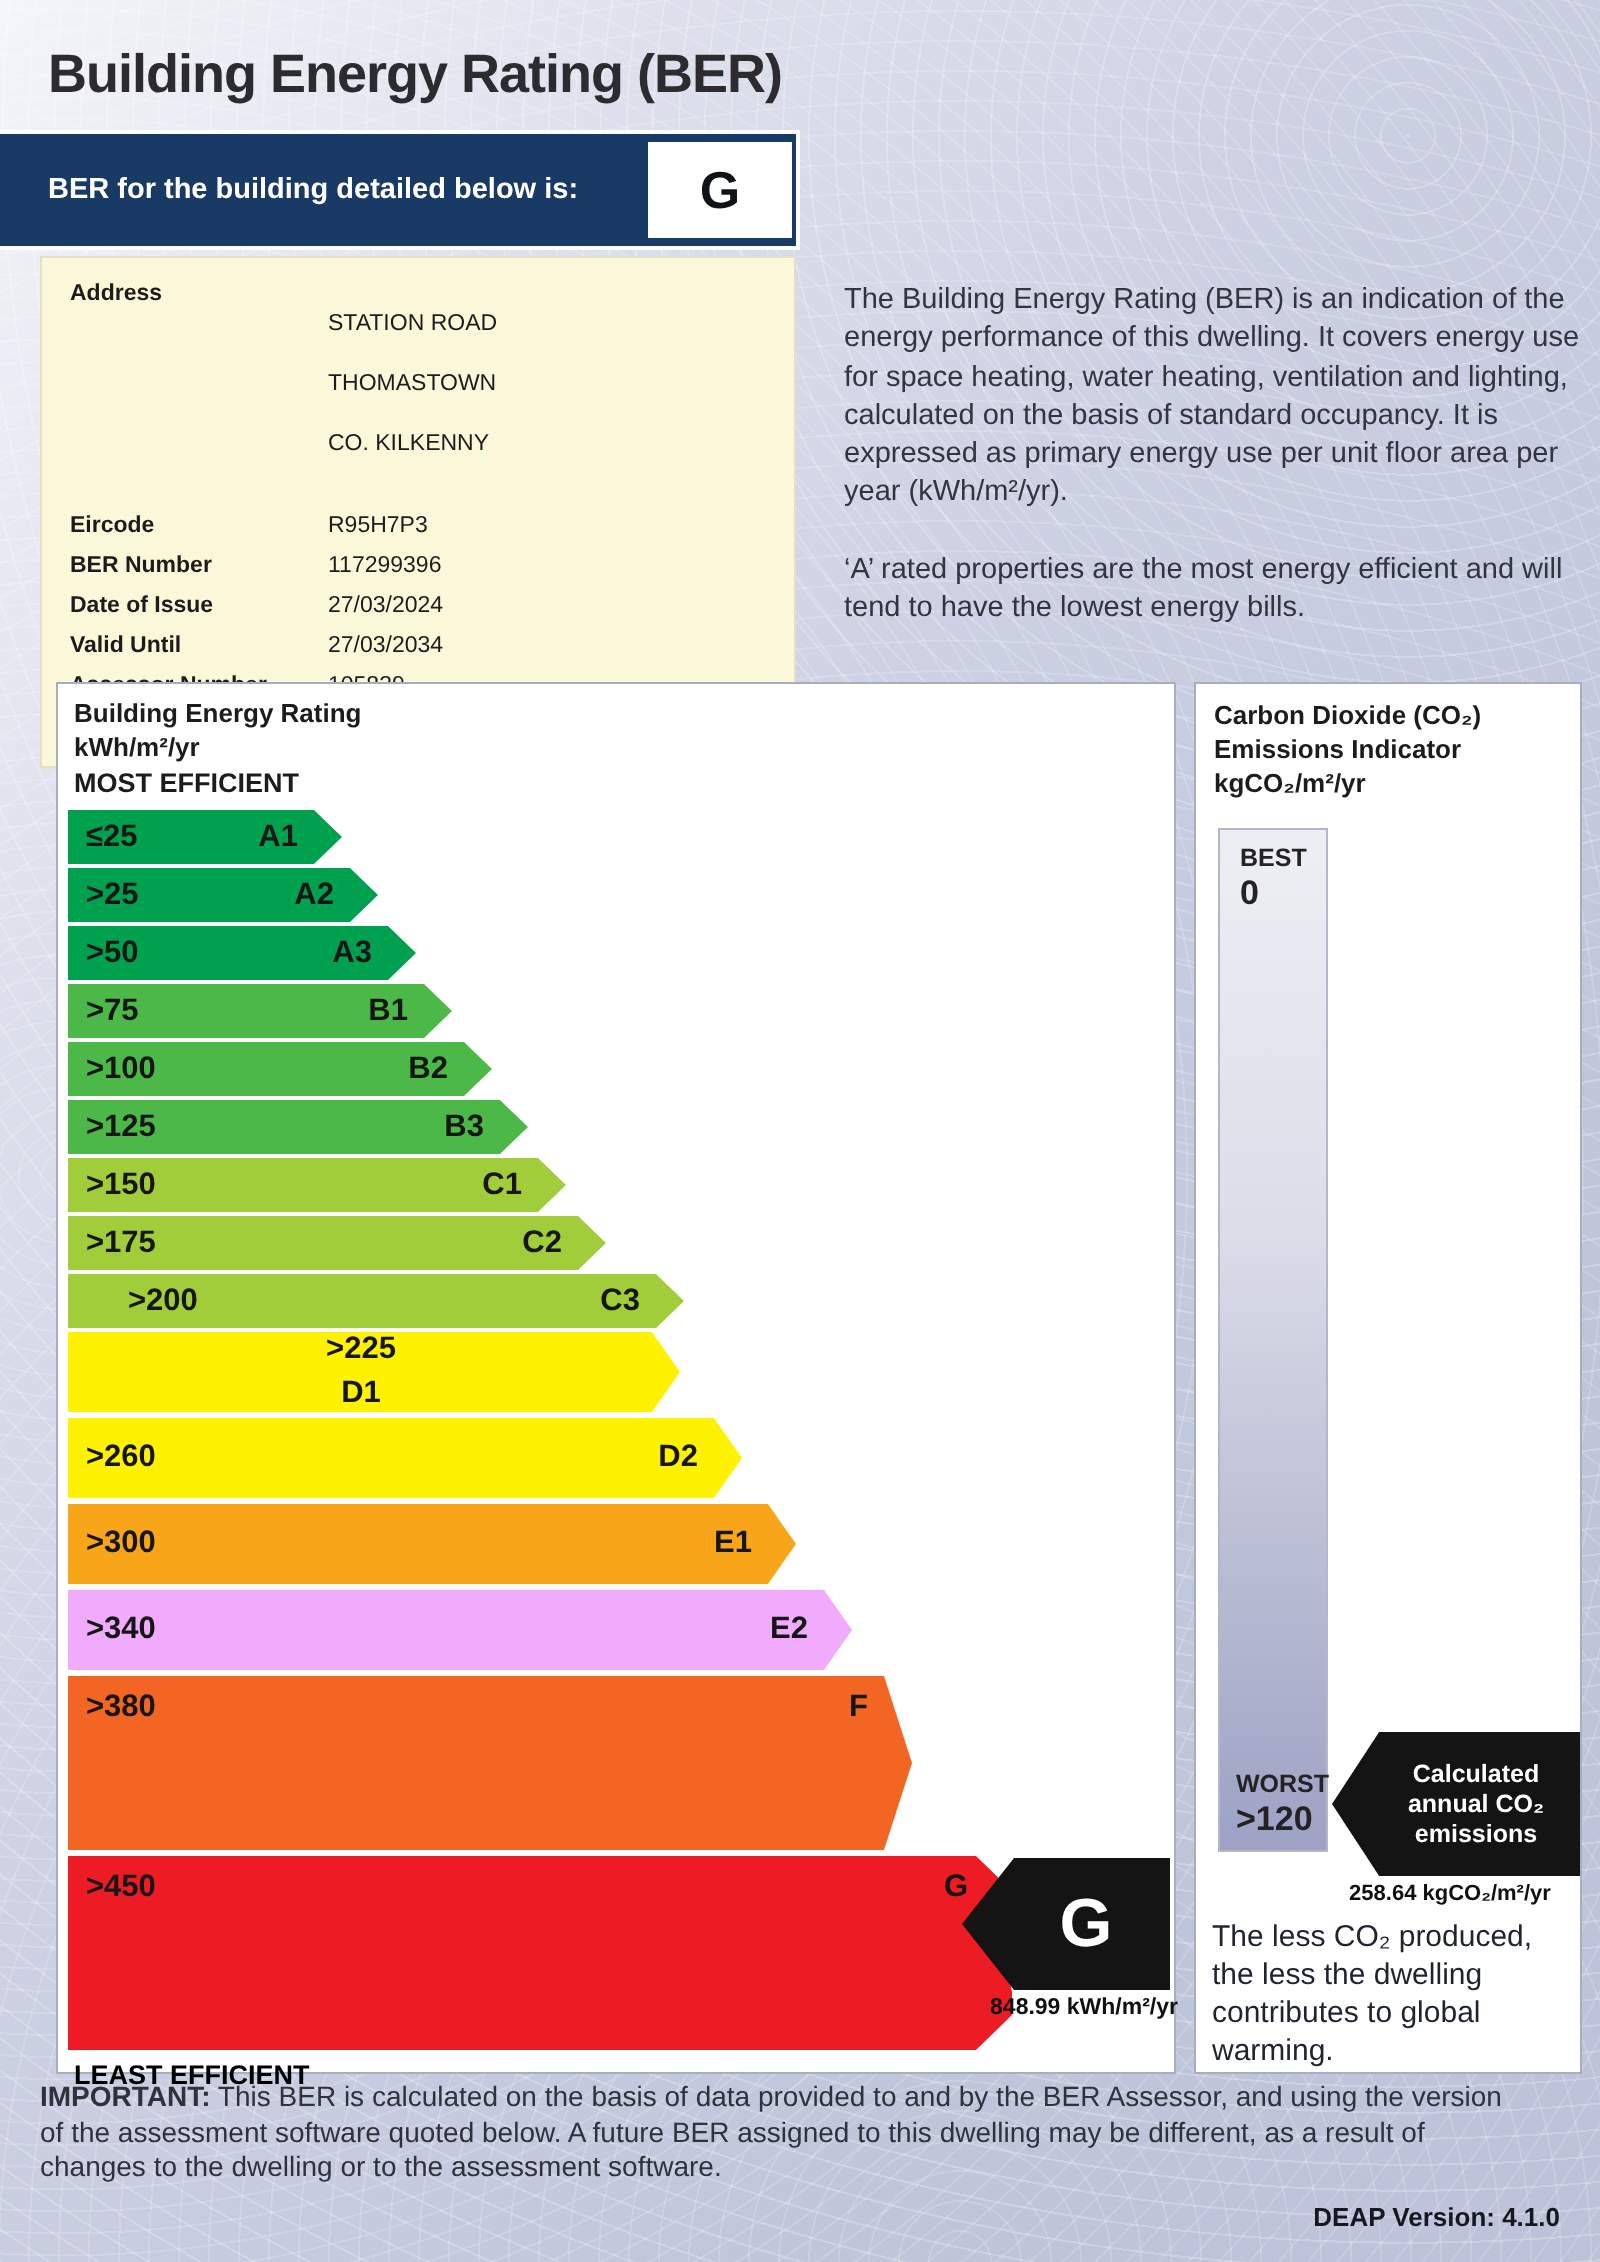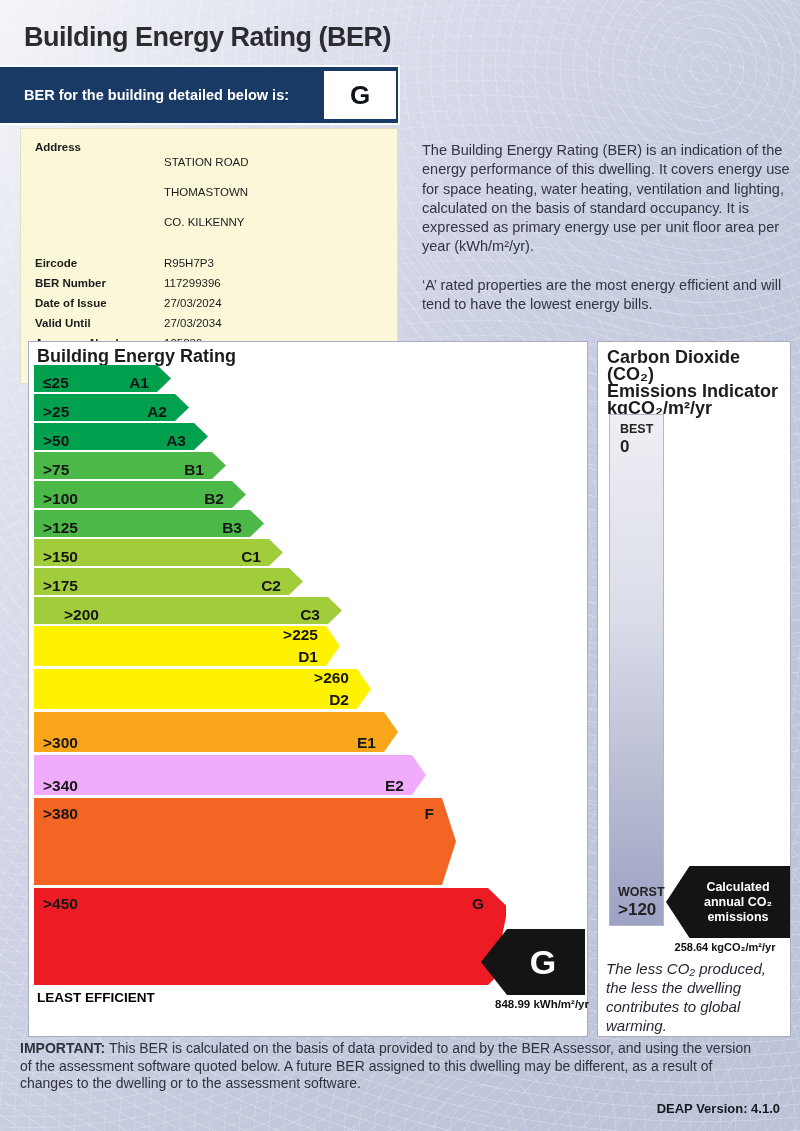--- a/index.html
+++ b/index.html
@@ -35,27 +35,27 @@
   
   #intro{left:422px;top:141px;width:370px;color:#30353f;font-size:14.5px;line-height:19.3px;}
   #intro p{margin:0;}
   #intro p + p{margin-top:19px;}
 
   
   .panel{background:#fff;border:1px solid #a8aec2;}
   #ber-panel{left:28px;top:341px;width:560px;height:696px;padding:6px 0 0 8px;}
   #co2-panel{left:597px;top:341px;width:194px;height:696px;padding:7px 0 0 9px;}
 
-  .panel-title{font-size:18px;font-weight:bold;line-height:17px;color:#1c1c1c;}
+  .panel-title{font-size:13px;font-weight:bold;line-height:17px;color:#1c1c1c;}
   #most-label{font-size:13.5px;font-weight:bold;color:#1c1c1c;margin:2px 0 6px;}
   #least-label{font-size:13.5px;font-weight:bold;color:#000000;margin-top:5px;}
 
   
   #bands{margin-left:-3px;}
-  .band{position:relative;display:flex;justify-content:space-between;align-items:flex-end;
+  .band{position:relative;display:flex;justify-content:space-between;align-items:center;
     padding:0 22px 0 9px;margin-bottom:2px;
     clip-path:polygon(0 0, calc(100% - 14px) 0, 100% 50%, calc(100% - 14px) 100%, 0 100%);}
   .band span{font-size:15.5px;font-weight:bold;color:#161616;}
   .h-s{height:27px;}
   .h-m{height:40px;margin-bottom:3px;}
   .h-f{height:80px;margin-bottom:3px;align-items:flex-start;padding-top:7px;}
   .h-g{height:90px;align-items:flex-start;padding-top:7px;
     clip-path:polygon(0 0, calc(100% - 18px) 0, 100% 18%, 100% 30%, calc(100% - 4px) 50%, 100% 70%, 100% 82%, calc(100% - 18px) 100%, 0 100%);}
 
   
@@ -70,21 +70,21 @@
     background:linear-gradient(to bottom,#eeeff4 0%,#dadce8 40%,#b6bad1 75%,#9da1c4 100%);}
   #co2-best{position:absolute;left:10px;top:7px;color:#232323;}
   #co2-best .lab, #co2-worst .lab{font-size:12.5px;font-weight:bold;display:block;}
   #co2-best .val, #co2-worst .val{font-size:17px;font-weight:bold;display:block;margin-top:1px;}
   #co2-worst{position:absolute;left:8px;bottom:5px;color:#232323;}
   #co2-arrow{left:68px;top:524px;width:124px;height:72px;background:#141414;
     clip-path:polygon(0 50%, 19% 0, 100% 0, 100% 100%, 19% 100%);
     display:flex;flex-direction:column;align-items:center;justify-content:center;padding-left:20px;}
   #co2-arrow span{color:#fff;font-size:12.5px;font-weight:bold;line-height:15px;}
   #co2-value{left:62px;top:599px;width:130px;text-align:center;font-size:11px;font-weight:bold;color:#101010;}
-  #co2-note{left:8px;top:617px;width:180px;font-size:15px;line-height:19px;color:#1f2430;font-style:italic;}
+  #co2-note{left:8px;top:617px;width:180px;font-size:15px;line-height:19px;color:#1f2430;}
 
   
   #important{left:20px;top:1040px;width:744px;font-size:14px;line-height:17.6px;color:#2e323d;}
   #important b{font-weight:bold;}
   #deap{right:20px;top:1101px;font-size:13px;font-weight:bold;color:#15181f;}
 </style>
 </head>
 <body>
 
 <div id="page">
@@ -134,20 +134,22 @@
     </div>
   </div>
 
   <div class="abs" id="intro">
     <p>The Building Energy Rating (BER) is an indication of the energy performance of this dwelling.  It covers energy use for space heating, water heating, ventilation and lighting, calculated on the basis of standard occupancy. It is expressed as primary energy use per unit floor area per year (kWh/m²/yr).</p>
     <p>‘A’ rated properties are the most energy efficient and will tend to have the lowest energy bills.</p>
   </div>
 
   <div class="abs panel" id="ber-panel">
     <div class="panel-title">Building Energy Rating</div>
+    <div class="panel-title">kWh/m²/yr</div>
+    <div id="most-label">MOST EFFICIENT</div>
 
     <div id="bands">
       <div class="band h-s" style="width: 106px; background: rgb(0, 161, 78);">
           <span>≤25</span>
           <span>A1</span>
         </div>
       <div class="band h-s" style="width: 124px; background: rgb(0, 161, 78);">
           <span>&gt;25</span>
           <span>A2</span>
         </div>
@@ -176,21 +178,21 @@
           <span>C2</span>
         </div>
       <div class="band h-s" style="width: 256px; background: rgb(162, 205, 58); padding-left: 30px;">
           <span>&gt;200</span>
           <span>C3</span>
         </div>
       <div class="band h-m" style="width: 275px; background: rgb(255, 242, 0); flex-direction: column;">
           <span>&gt;225</span>
           <span>D1</span>
         </div>
-      <div class="band h-m" style="width: 306px; background: rgb(255, 242, 0); flex-direction: column;">
+      <div class="band h-m" style="width: 306px; background: rgb(255, 242, 0);">
           <span>&gt;260</span>
           <span>D2</span>
         </div>
       <div class="band h-m" style="width: 333px; background: rgb(249, 165, 26);">
           <span>&gt;300</span>
           <span>E1</span>
         </div>
       <div class="band h-m" style="width: 361px; background: #f0abfc;">
           <span>&gt;340</span>
           <span>E2</span>

